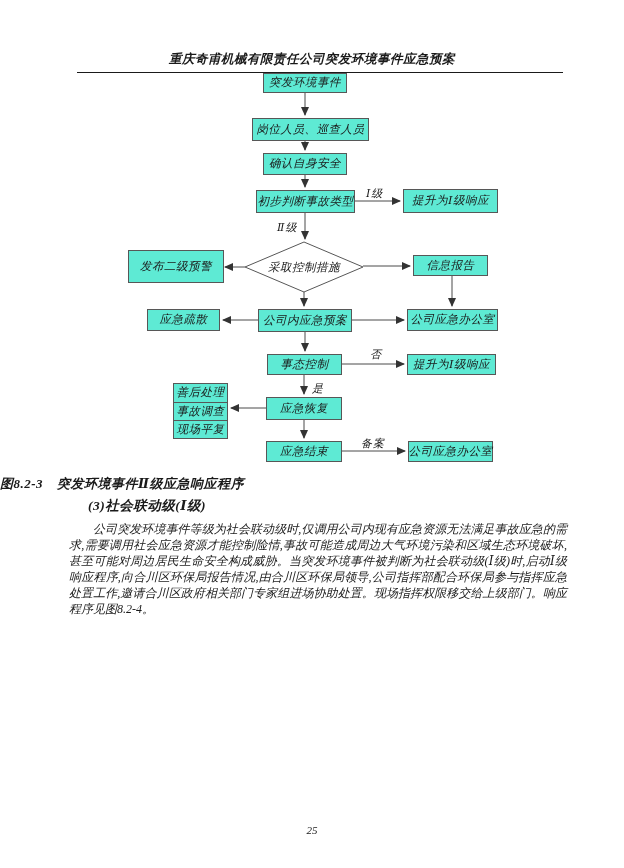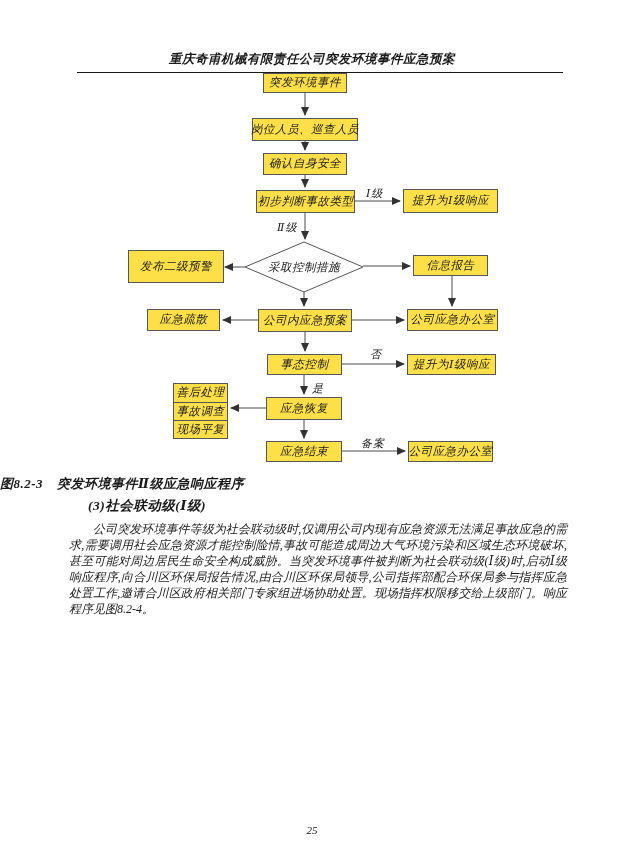--- a/index.html
+++ b/index.html
@@ -19,21 +19,21 @@
     letter-spacing: 0.5px;
   }
   .header-rule {
     position: absolute; left: 77px; top: 72px; width: 486px; height: 1px;
     background: #1a1a1a;
   }
   svg.connectors { position: absolute; left: 0; top: 0; }
   .node {
     position: absolute;
     border: 1px solid #575757;
-    background: #fde047;
+    background: #5eead4;
     display: flex; align-items: center; justify-content: center;
     font-size: 11.5px; line-height: 1; letter-spacing: 0.5px;
     box-sizing: border-box; white-space: nowrap;
   }
   .diamond-label {
     position: absolute;
     display: flex; align-items: center; justify-content: center;
     font-size: 11.5px; letter-spacing: 0.5px; white-space: nowrap;
   }
   .stack { flex-direction: column; justify-content: stretch; padding: 0; }
@@ -95,21 +95,21 @@
       <line x1="258" y1="320" x2="223" y2="320" marker-end="url(#arr)"></line>
       <line x1="352" y1="320" x2="404" y2="320" marker-end="url(#arr)"></line>
       <line x1="342" y1="364" x2="404" y2="364" marker-end="url(#arr)"></line>
       <line x1="266" y1="408" x2="231" y2="408" marker-end="url(#arr)"></line>
       <line x1="342" y1="451" x2="405" y2="451" marker-end="url(#arr)"></line>
       <polygon points="304,242 363,267 304,292 245,267" fill="#ffffff" stroke="#575757"></polygon>
     </g>
   </svg>
 
   <div class="node" style="left:263px; top:73px;  width:84px;  height:20px;">突发环境事件</div>
-  <div class="node" style="left:252px; top:118px; width:106px; height:23px;">岗位人员、巡查人员</div>
+  <div class="node" style="left:252px; top:118px; width:117px; height:23px;">岗位人员、巡查人员</div>
   <div class="node" style="left:263px; top:153px; width:84px;  height:22px;">确认自身安全</div>
   <div class="node" style="left:256px; top:190px; width:99px;  height:23px;">初步判断事故类型</div>
   <div class="node" style="left:403px; top:189px; width:95px;  height:24px;">提升为Ⅰ级响应</div>
   <div class="diamond-label" style="left:246px; top:257px; width:116px; height:20px;">采取控制措施</div>
   <div class="node" style="left:128px; top:250px; width:96px;  height:33px;">发布二级预警</div>
   <div class="node" style="left:413px; top:255px; width:75px;  height:21px;">信息报告</div>
   <div class="node" style="left:258px; top:309px; width:94px;  height:23px;">公司内应急预案</div>
   <div class="node" style="left:147px; top:309px; width:73px;  height:22px;">应急疏散</div>
   <div class="node" style="left:407px; top:309px; width:91px;  height:22px;">公司应急办公室</div>
   <div class="node" style="left:267px; top:354px; width:75px;  height:21px;">事态控制</div>

